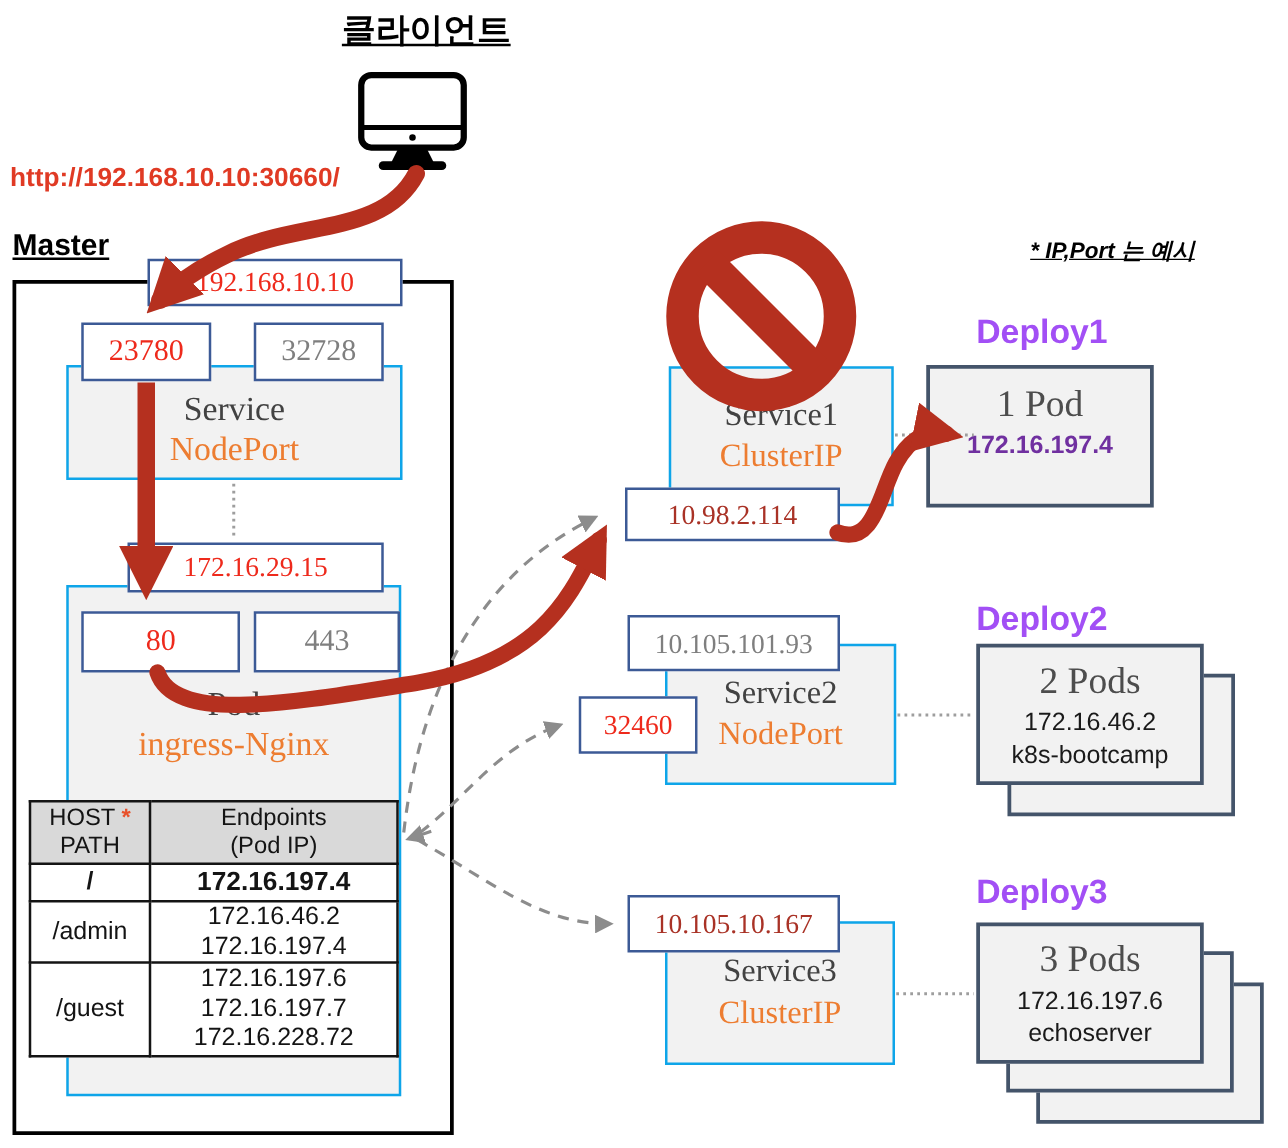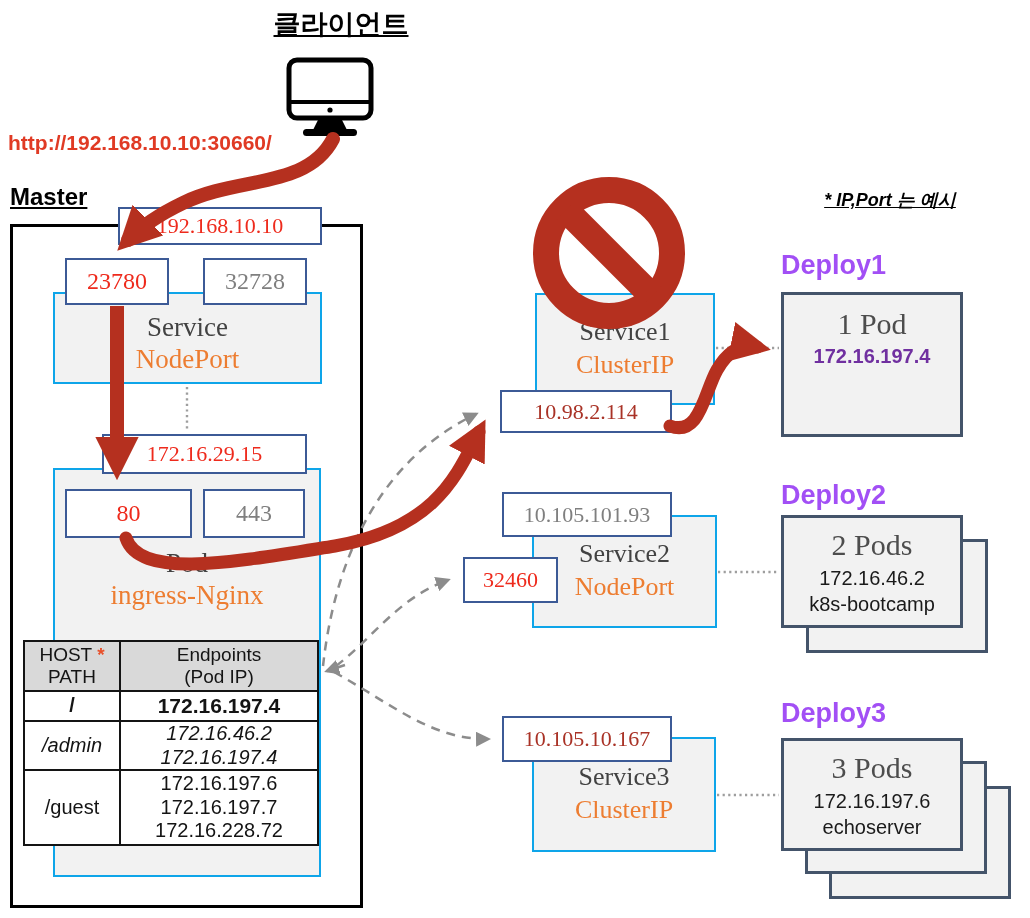--- a/index.html
+++ b/index.html
@@ -57,21 +57,21 @@
     <span>32728</span>
   </div>
 
   <div class="abs gpanel boxes" style="left:53px;top:468px;width:268px;height:409px;"></div>
   <div class="abs wbox flexc serif red overbox" style="left:102px;top:434px;width:205px;height:40px;font-size:22px;">
     <span>172.16.29.15</span>
   </div>
   <div class="abs wbox flexc serif red overbox" style="left:65px;top:489px;width:127px;height:49px;font-size:24px;">
     <span>80</span>
   </div>
-  <div class="abs wbox flexc serif grayt overbox" style="left:203px;top:489px;width:102px;height:49px;font-size:24px;">
+  <div class="abs wbox flexc serif grayt overbox" style="left:203px;top:489px;width:117px;height:49px;font-size:24px;">
     <span>443</span>
   </div>
   <div class="abs serif dkgray overbox" style="left:53px;top:548px;width:268px;font-size:27px;text-align:center;">Pod</div>
   <div class="abs serif orange overbox" style="left:53px;top:580px;width:268px;font-size:27px;text-align:center;">ingress-Nginx</div>
 
   <table id="route-table" class="abs labels" style="left:23px;top:640px;width:282px;">
     <tbody>
         <tr style="height:50px;">
       <td class="hdr" style="width:90px;">
         <span>HOST</span>
@@ -80,21 +80,21 @@
       </td>
       <td class="hdr orange" style="width:192px;">
         <span>Endpoints</span><br>
         <span>(Pod IP)</span>
       </td>
     </tr>
     <tr style="height:30px;">
       <td class="purple bold">/</td>
       <td class="purple bold" style="font-size:21px;">172.16.197.4</td>
     </tr>
-    <tr style="height:38px;font-style:italic;">
+    <tr style="height:38px;">
       <td>/admin</td>
       <td>
         <div>172.16.46.2</div>
         <div>172.16.197.4</div>
       </td>
     </tr>
     <tr style="height:75px;">
       <td>/guest</td>
       <td>
         <div>172.16.197.6</div>
@@ -126,21 +126,21 @@
 
   <div class="abs gpanel boxes" style="left:532px;top:737px;width:184px;height:115px;">
     <div class="abs serif dkgray" style="left:0;top:23px;width:100%;font-size:26px;text-align:center;">Service3</div>
     <div class="abs serif orange" style="left:0;top:56px;width:100%;font-size:26px;text-align:center;">ClusterIP</div>
   </div>
   <div class="abs wbox flexc serif brick overbox" style="left:502px;top:716px;width:170px;height:46px;font-size:22px;">
     <span>10.105.10.167</span>
   </div>
 
   <div class="abs bold vpurple labels" style="left:781px;top:250px;font-size:27px;">Deploy1</div>
-  <div class="abs dbox boxes" style="left:781px;top:292px;width:182px;height:145px;">
+  <div class="abs dbox boxes" style="left:741px;top:292px;width:182px;height:114px;">
     <div class="abs serif" style="left:0;top:12px;width:100%;font-size:30px;color:#4d4d4d;text-align:center;">1 Pod</div>
     <div class="abs bold purple" style="left:0;top:50px;width:100%;font-size:20px;text-align:center;">172.16.197.4</div>
   </div>
 
   <div class="abs bold vpurple labels" style="left:781px;top:480px;font-size:27px;">Deploy2</div>
   <div class="abs dbox" style="left:806px;top:539px;width:182px;height:114px;z-index:1;"></div>
   <div class="abs dbox boxes" style="left:781px;top:515px;width:182px;height:113px;">
     <div class="abs serif" style="left:0;top:10px;width:100%;font-size:30px;color:#4d4d4d;text-align:center;">2 Pods</div>
     <div class="abs" style="left:0;top:49px;width:100%;font-size:20px;color:#1a1a1a;text-align:center;">172.16.46.2</div>
     <div class="abs" style="left:0;top:75px;width:100%;font-size:20px;color:#1a1a1a;text-align:center;">k8s-bootcamp</div>

